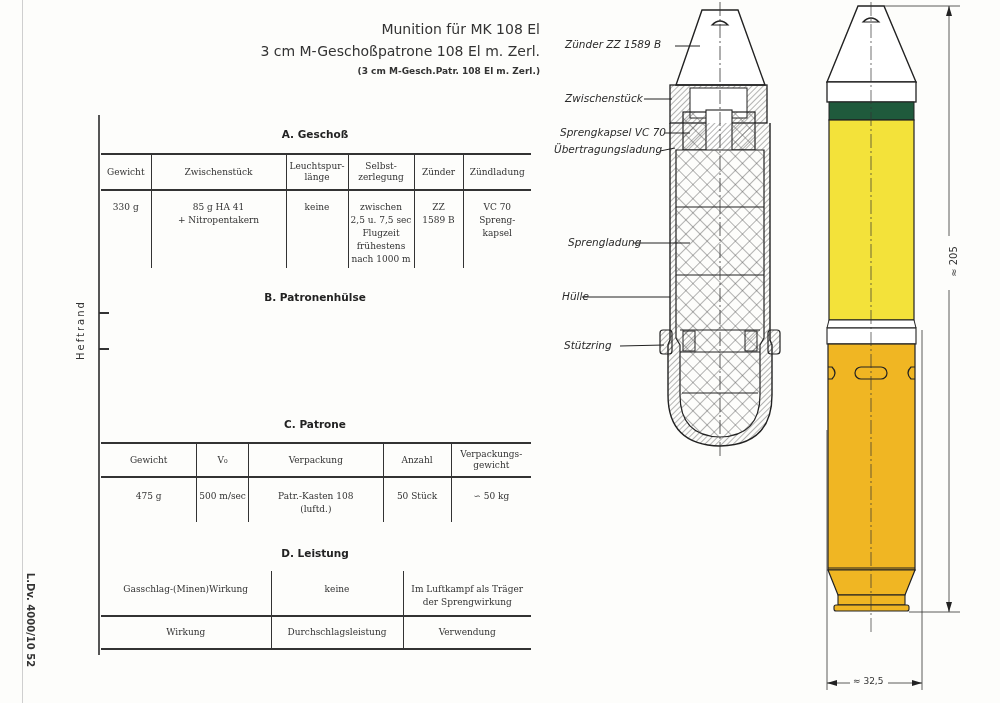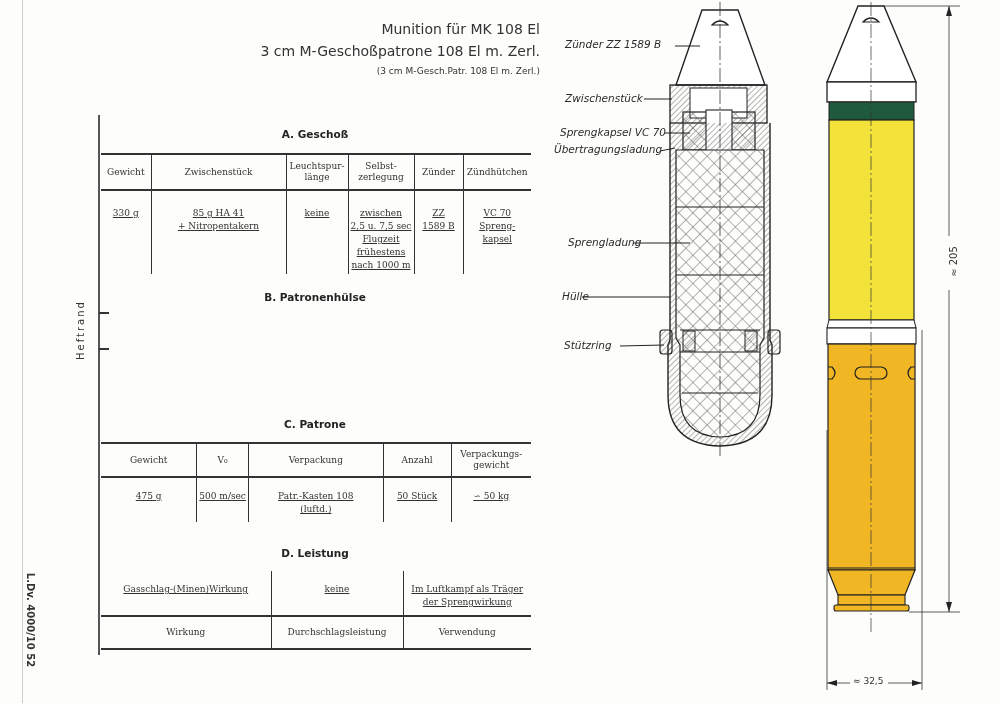--- a/index.html
+++ b/index.html
@@ -12,28 +12,28 @@
   .heftrand { position: absolute; left: 80px; top: 330px; transform: translate(-50%,-50%) rotate(-90deg);
     font-family: "DejaVu Sans", sans-serif; font-size: 10px; letter-spacing: 2px; color: #333; white-space: nowrap; }
   .tick { position: absolute; left: 99px; width: 10px; height: 2px; background: #333; }
 
   .docref { position: absolute; left: 30px; top: 620px; transform: translate(-50%,-50%) rotate(90deg);
     font-family: "DejaVu Sans", sans-serif; font-weight: bold; font-size: 10px; color: #333; white-space: nowrap; }
 
   .title-block { position: absolute; left: 150px; width: 390px; top: 18px; text-align: right; font-family: "DejaVu Sans", sans-serif; color: #333; }
   .title-1 { font-size: 14px; line-height: 22px; }
   .title-2 { font-size: 14px; line-height: 22px; }
-  .title-3 { font-size: 9px; font-weight: normal; margin-top: 4px; }
+  .title-3 { font-size: 9px; font-weight: bold; margin-top: 4px; }
 
   .section-title { position: absolute; left: 100px; width: 430px; text-align: center;
     font-family: "DejaVu Sans", sans-serif; font-weight: bold; font-size: 10.5px; color: #222; }
 
   table.spec { position: absolute; left: 101px; width: 430px; border-collapse: collapse; font-size: 9px; color: #333; }
   table.spec th { font-weight: normal; padding: 3px 2px; border-top: 2px solid #333; border-bottom: 2px solid #333; text-align: center; vertical-align: middle; line-height: 11px; }
-  table.spec td { padding: 16px 2px 6px; text-align: center; vertical-align: top; line-height: 13px; text-decoration: underline; }
+  table.spec td { padding: 10px 2px 6px; text-align: center; vertical-align: top; line-height: 13px; }
   table.spec th + th, table.spec td + td { border-left: 1.5px solid #333; }
   .ml { white-space: pre-line; }
 
   .drawing { position: absolute; left: 540px; top: 0; width: 460px; height: 703px; }
   .label { position: absolute; font-family: "DejaVu Sans", sans-serif; font-style: italic; font-size: 10.5px; color: #2a2a2a; white-space: nowrap; }
   .dim { position: absolute; font-family: "DejaVu Sans", sans-serif; font-size: 10px; color: #333; white-space: nowrap; }
 </style>
 </head>
 <body>
 
@@ -62,21 +62,21 @@
     </colgroup>
   <tbody>
       <tr style="height:36px">
     <th class="ml">Gewicht</th>
     <th class="ml">Zwischenstück</th>
     <th class="ml">Leuchtspur-
 länge</th>
     <th class="ml">Selbst-
 zerlegung</th>
     <th class="ml">Zünder</th>
-    <th class="ml">Zündhütchen</th>
+    <th class="ml">Zündladung</th>
   </tr>
   <tr>
     <td class="ml">330 g</td>
     <td class="ml">85 g HA 41
 + Nitropentakern</td>
     <td class="ml">keine</td>
     <td class="ml" style="padding-bottom:2px">zwischen
 2,5 u. 7,5 sec
 Flugzeit
 frühestens

